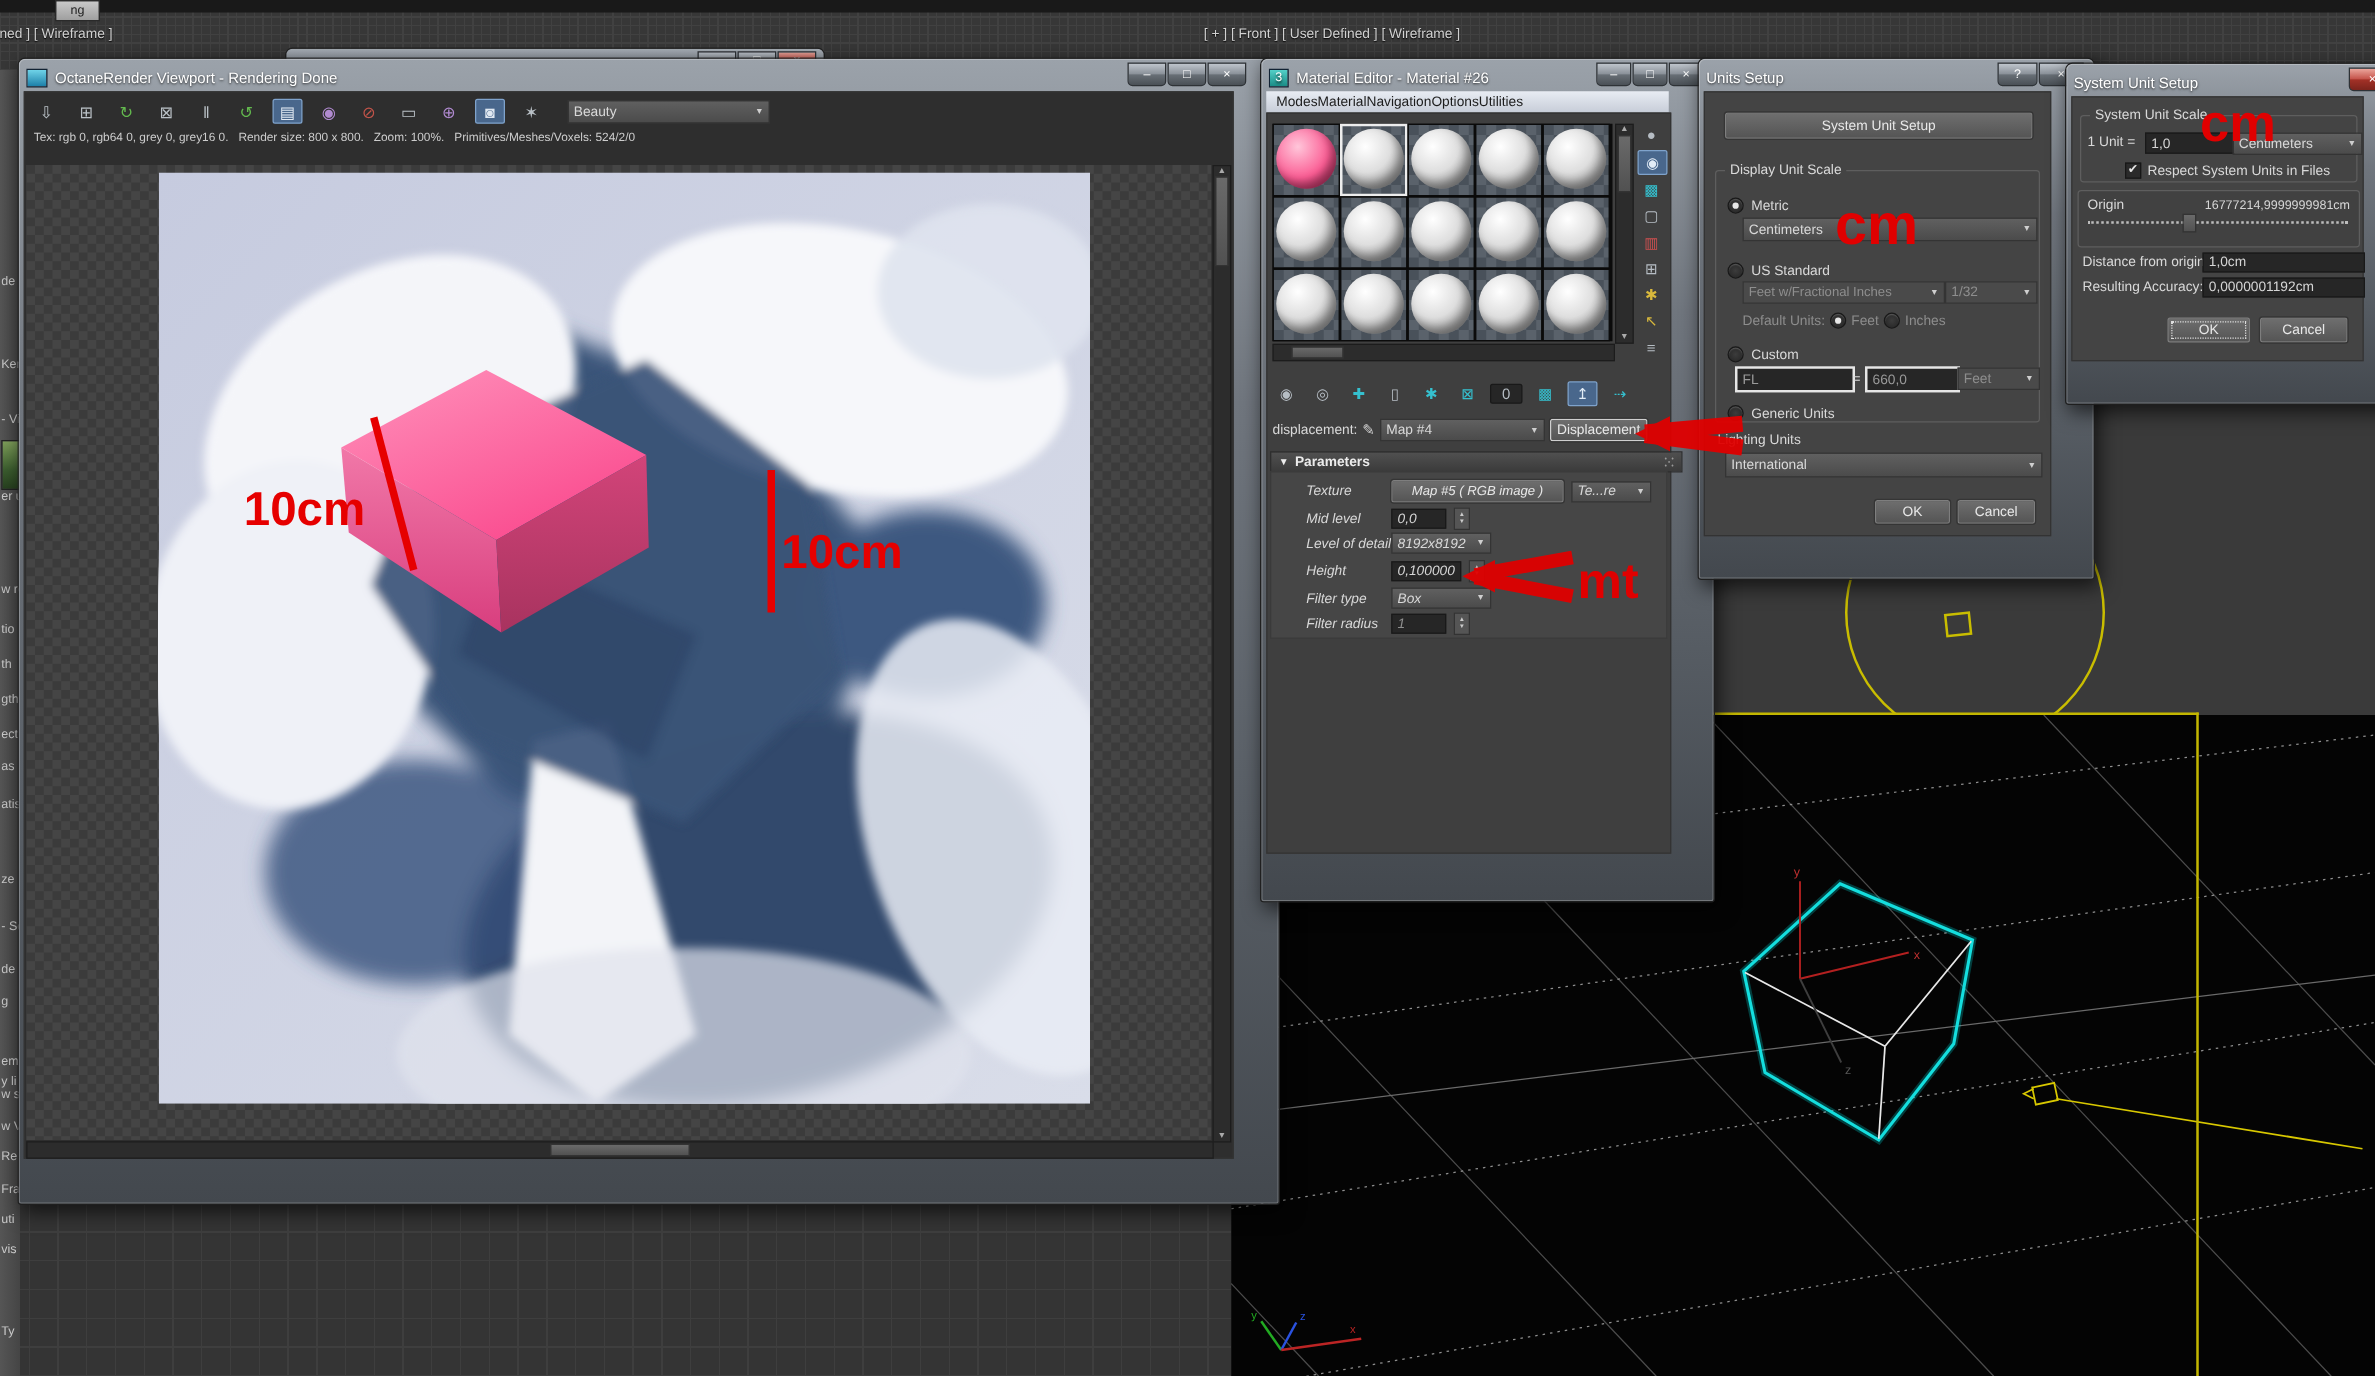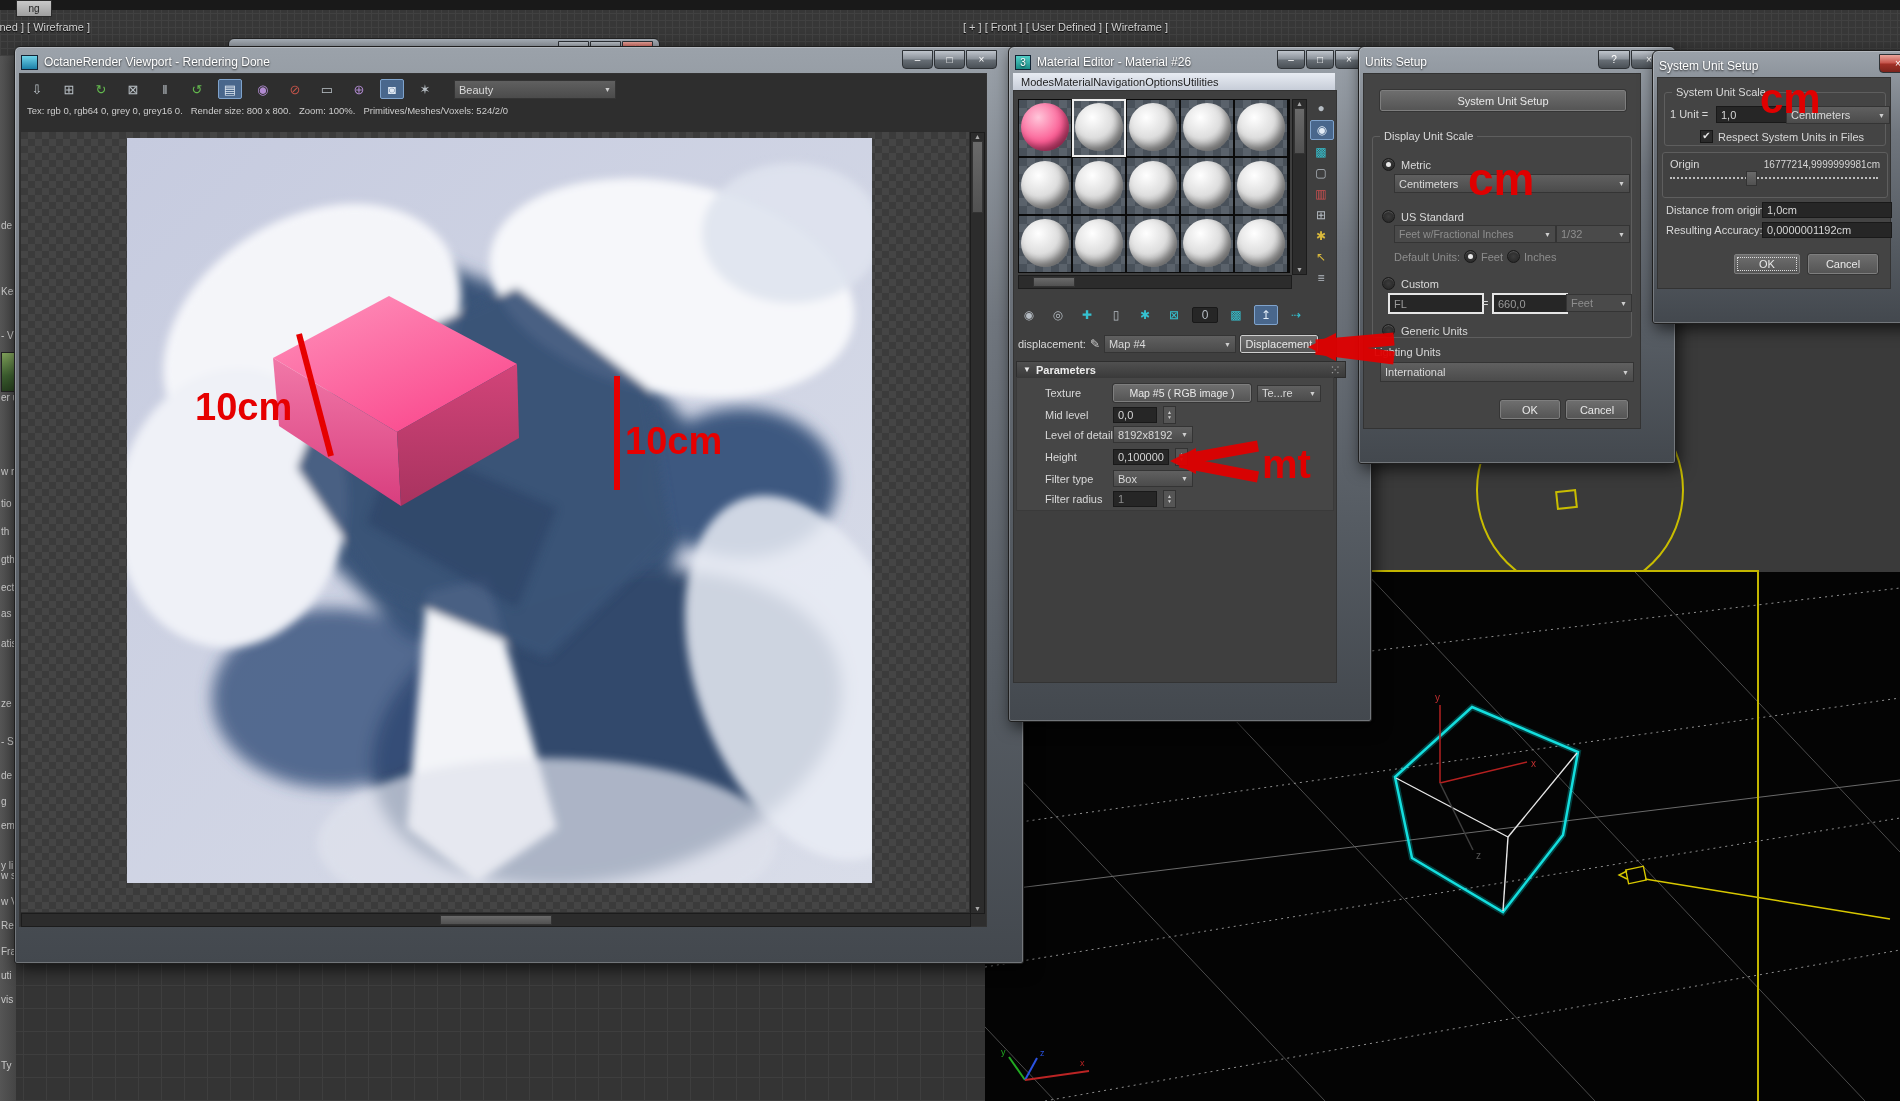--- a/index.html
+++ b/index.html
@@ -4,21 +4,21 @@
 <style>
   html,body{margin:0;padding:0;background:#222;}
   #stage{position:relative;width:1900px;height:1101px;overflow:hidden;background:#3c3c3c;
          font-family:"Liberation Sans",sans-serif;color:#d8d8d8;font-size:11px;}
   .abs{position:absolute;}
   
   #topgrid{left:0;top:0;width:1900px;height:56px;background-color:#373737;
     background-image:repeating-linear-gradient(0deg,#414141 0 1px,transparent 1px 7px),
                      repeating-linear-gradient(90deg,#414141 0 1px,transparent 1px 7px);}
   #topbar{left:0;top:0;width:1900px;height:10px;background:#191919;}
-  #toptab{left:16px;top:0;width:34px;height:15px;background:linear-gradient(#c9c9c9,#9f9f9f);
+  #toptab{left:44px;top:0;width:34px;height:15px;background:linear-gradient(#c9c9c9,#9f9f9f);
     color:#1c1c1c;font-size:10px;display:flex;align-items:center;justify-content:center;border:1px solid #2a2a2a;}
   .vplabel{color:#d2d2d2;font-size:11px;text-shadow:0 1px 1px #000;white-space:nowrap;}
   #frontvp{left:985px;top:56px;width:915px;height:516px;background:#3a3a3a;}
   #perspvp{left:985px;top:572px;width:915px;height:529px;background:#040404;}
   .yborder{background:#c3b600;}
   #leftstrip{left:0;top:56px;width:16px;height:1045px;background:linear-gradient(90deg,#555,#454545);overflow:hidden;}
   .lfrag{position:absolute;left:1px;width:15px;height:12px;overflow:hidden;color:#c9c9c9;font-size:10px;white-space:nowrap;}
   #lthumb{position:absolute;left:1px;width:14px;height:38px;background:linear-gradient(#7fa05a,#3c5e2f 60%,#27401f);border:1px solid #222;}
   #blgrid{left:0;top:930px;width:985px;height:171px;background-color:#343434;
     background-image:repeating-linear-gradient(0deg,#3e3e3e 0 1px,transparent 1px 23px),
@@ -156,21 +156,21 @@
     <span class="lfrag" style="top:442px">tio</span>
     <span class="lfrag" style="top:470px">th</span>
     <span class="lfrag" style="top:498px">gth</span>
     <span class="lfrag" style="top:526px">ect</span>
     <span class="lfrag" style="top:552px">as</span>
     <span class="lfrag" style="top:582px">atis</span>
     <span class="lfrag" style="top:642px">ze</span>
     <span class="lfrag" style="top:680px">- Se</span>
     <span class="lfrag" style="top:714px">de</span>
     <span class="lfrag" style="top:740px">g</span>
-    <span class="lfrag" style="top:764px">em</span>
+    <span class="lfrag" style="top:788px">em</span>
     <span class="lfrag" style="top:804px">y li</span>
     <span class="lfrag" style="top:814px">w s</span>
     <span class="lfrag" style="top:840px">w V</span>
     <span class="lfrag" style="top:864px">Re</span>
     <span class="lfrag" style="top:890px">Fra</span>
     <span class="lfrag" style="top:914px">uti</span>
     <span class="lfrag" style="top:938px">vis</span>
     <span class="lfrag" style="top:1004px">Ty</span>
   </div>
 
@@ -399,21 +399,21 @@
             <span class="arw">▼</span>
         </div>
         <div class="btn3d" style="width:76px;height:16px;border-color:#cfcfcf;text-align:right;">Displacement</div>
       </div>
 
       <div class="abs rollout" style="left:2px;top:270px;width:316px;height:15px;">
         <span style="font-size:8px;">▼</span>
         <span>Parameters</span>
         <span style="margin-left:auto;color:#9a9a9a;font-size:9px;">⁙</span>
       </div>
-      <div class="abs" style="left:2px;top:286px;width:316px;height:132px;background:#464646;border:1px solid #3a3a3a;">
+      <div class="abs" style="left:2px;top:286px;width:316px;height:132px;background:#464646;border:1px solid #3a3a3a;font-style:italic;">
         <div class="abs row" style="left:28px;top:6px;">
           <span class="lab" style="width:62px;">Texture</span>
           <div class="btn3d" style="width:136px;height:16px;font-size:10.5px;">Map #5  ( RGB image )</div>
           <div class="combo" style="width:54px;height:15px;">
             <span>Te...re</span>
               <span class="arw">▼</span>
           </div>
         </div>
         <div class="abs row" style="left:28px;top:28px;">
           <span class="lab" style="width:62px;">Mid level</span>

